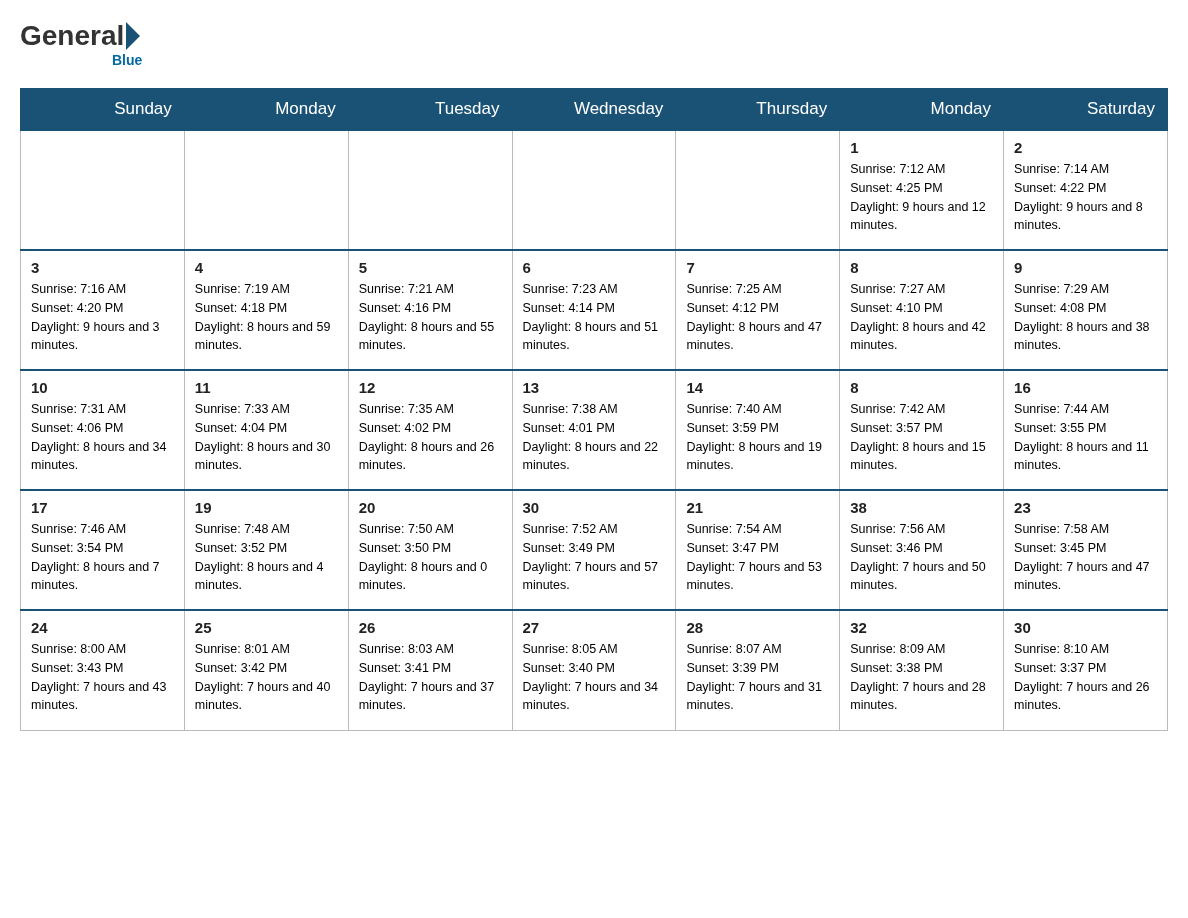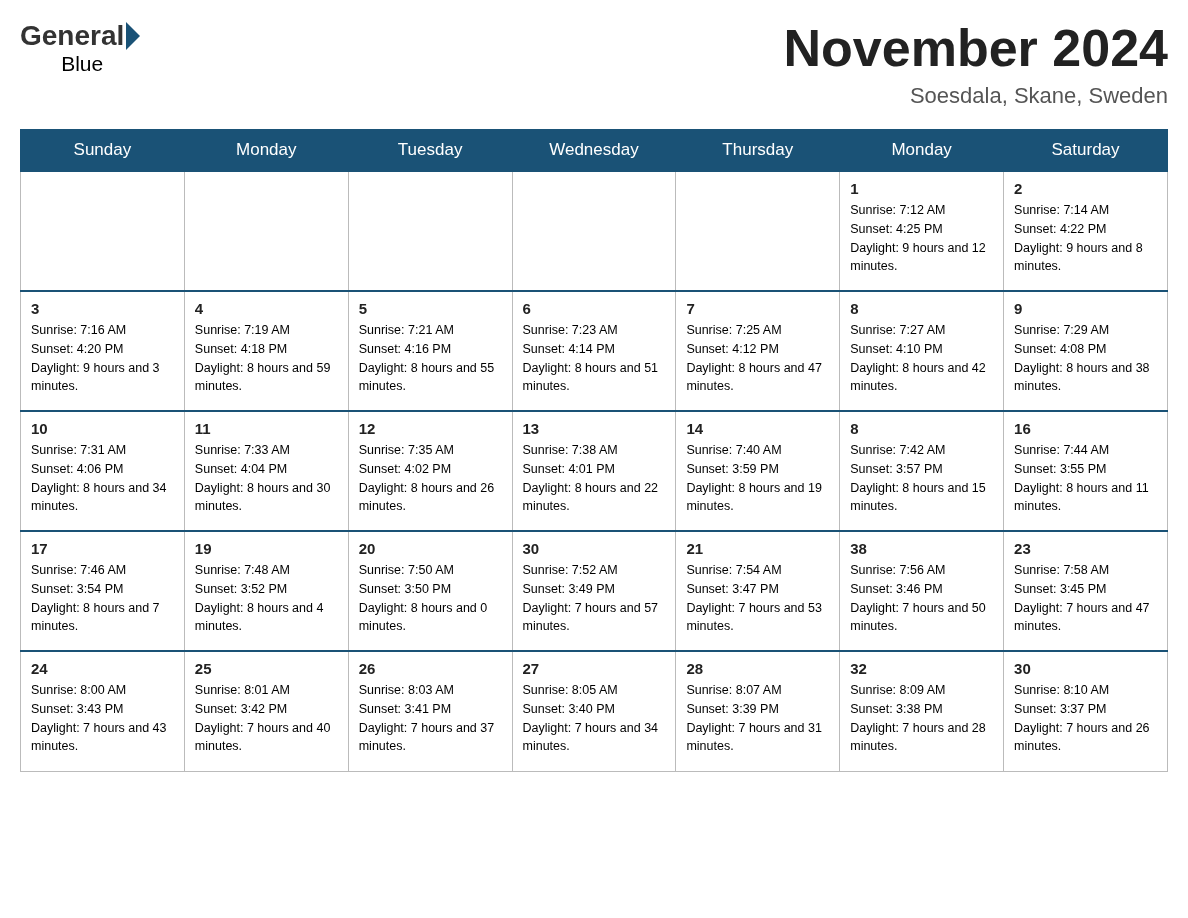--- a/index.html
+++ b/index.html
@@ -12,21 +12,21 @@
     }
     .header {
       display: flex;
       justify-content: space-between;
       align-items: flex-start;
       margin-bottom: 20px;
     }
     .logo {
       display: flex;
       flex-direction: column;
-      align-items: center;
+      align-items: flex-end;
     }
     .logo-text {
       display: flex;
       align-items: center;
       font-size: 28px;
       font-weight: bold;
       color: #333;
     }
     .logo-general {
       color: #333;
@@ -55,21 +55,21 @@
       margin-top: 6px;
     }
     .calendar {
       width: 100%;
       border-collapse: collapse;
       border: 1px solid #aaa;
     }
     .calendar th {
       background-color: #1a5276;
       color: #fff;
-      text-align: center;
+      text-align: right;
       padding: 10px 12px;
       font-size: 17px;
       font-weight: normal;
       border: 1px solid #1a5276;
     }
     .calendar td {
       vertical-align: top;
       padding: 8px 10px;
       border: 1px solid #bbb;
       width: calc(100% / 7);
@@ -90,40 +90,36 @@
     }
     .day-info {
       font-size: 12.5px;
       color: #000000;
       line-height: 1.5;
     }
     .empty-cell {
       background: #f9f9f9;
     }
     .logo-subtitle {
-      color: #000000;
-      font-size: 21px;
-      font-weight: normal;
+      color: #0369a1;
+      font-size: 14px;
+      font-weight: bold;
       margin-left: 2px;
     }
   </style>
 </head>
 <body>
 
 <div class="header">
   <div class="logo">
     <div class="logo-text">
       <span class="logo-general">General</span>
       <span class="logo-arrow"></span>
     </div>
     <span class="logo-subtitle">Blue</span>
-  </div>
-  <div class="title-section">
-    <div class="month-title">November 2024</div>
-    <div class="location-title">Soesdala, Skane, Sweden</div>
   </div>
 </div>
 
 <table class="calendar">
   <thead>
     <tr>
       <th>Sunday</th>
       <th>Monday</th>
       <th>Tuesday</th>
       <th>Wednesday</th>

